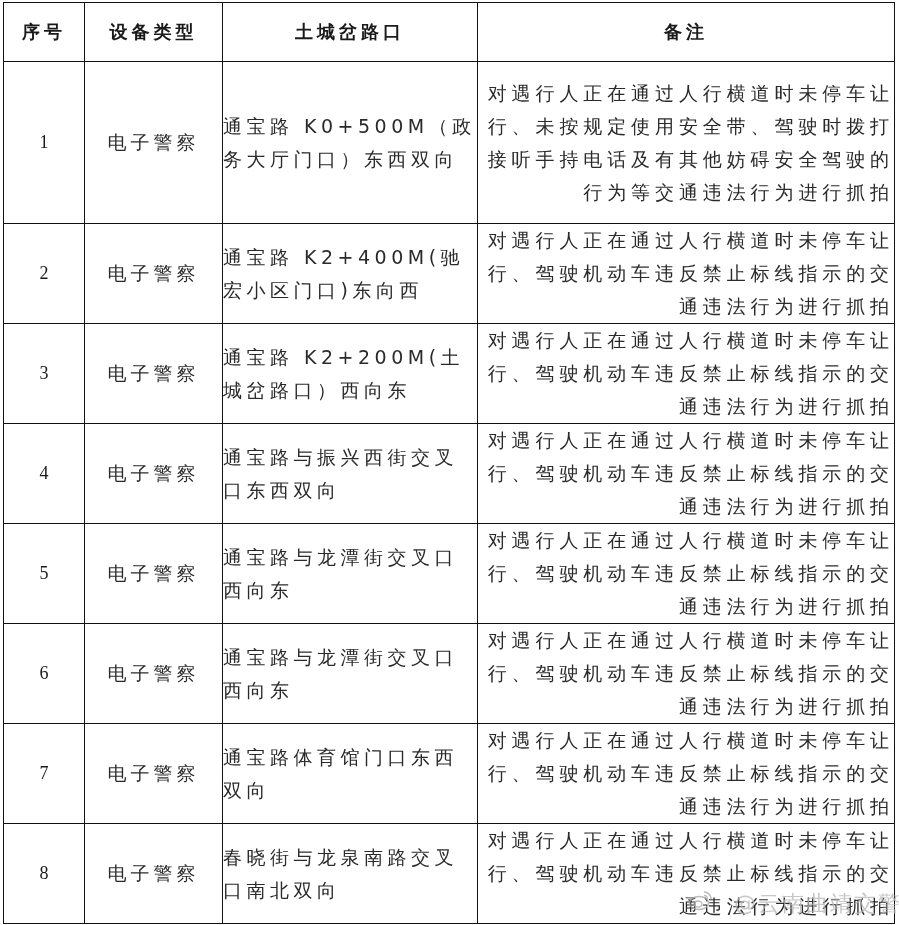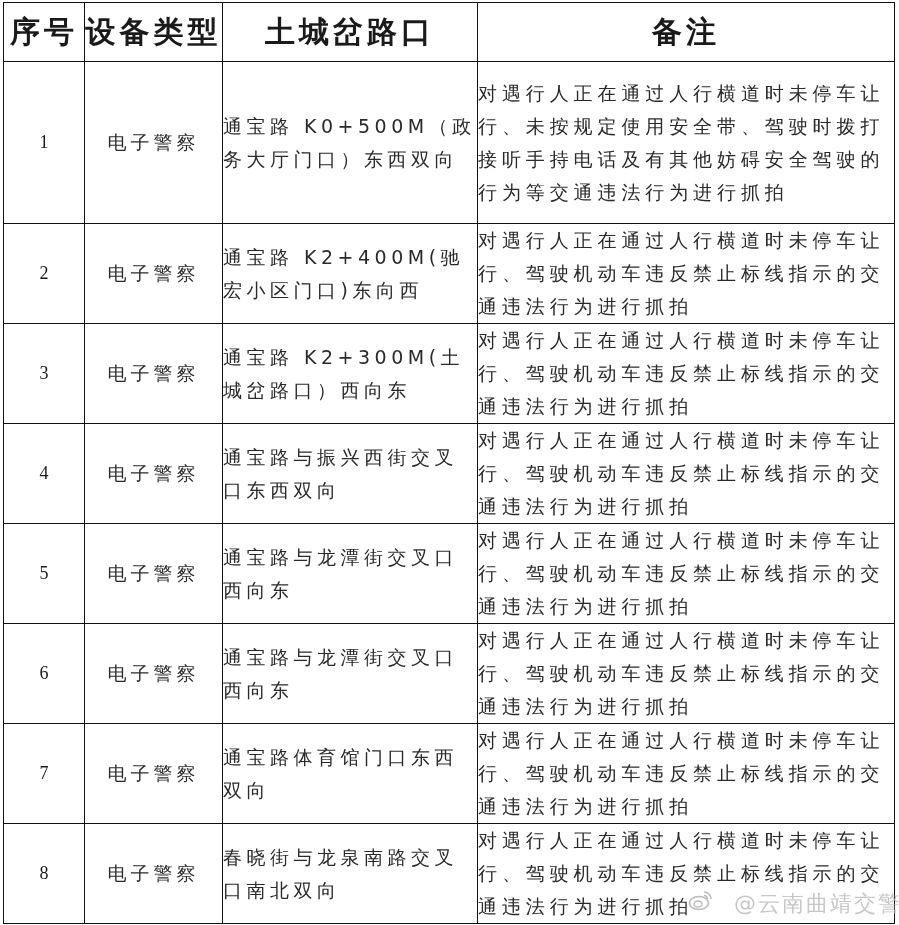--- a/index.html
+++ b/index.html
@@ -29,21 +29,21 @@
       vertical-align: middle;
     }
     col.c-seq { width: 81px; }
     col.c-type { width: 138px; }
     col.c-loc { width: 255px; }
     col.c-note { width: 417px; }
 
     thead th {
       height: 58px;
       font-weight: bold;
-      font-size: 30px;
+      font-size: 18px;
       letter-spacing: 4px;
       text-align: center;
       font-family: Liberation Serif, serif;
     }
     td.seq {
       text-align: center;
       font-size: 18px;
       font-family: "Liberation Serif", "DejaVu Serif", serif;
     }
     td.type {
@@ -64,21 +64,21 @@
       text-align: left;
       margin-left: 8px;
     }
     td.note {
       font-size: 19px;
       line-height: 33px;
       letter-spacing: 4.9px;
       padding: 0 6px 0 12px;
       font-family: "DejaVu Sans", "Liberation Sans", sans-serif;
       color: #2a2a2a;
-      text-align: left;
+      text-align: right;
       word-break: break-all;
     }
     tr.row-1 td { height: 161px; }
     tr.row-n td { height: 96px; }
 
     .watermark {
       position: absolute;
       left: 688px;
       top: 889px;
       font-size: 22px;
@@ -125,21 +125,21 @@
     </tr>
     <tr class="row-n">
       <td class="seq">2</td>
       <td class="type">电子警察</td>
       <td class="loc">通宝路 K2+400M(驰宏小区门口)东向西</td>
       <td class="note">对遇行人正在通过人行横道时未停车让行、驾驶机动车违反禁止标线指示的交通违法行为进行抓拍</td>
     </tr>
     <tr class="row-n">
       <td class="seq">3</td>
       <td class="type">电子警察</td>
-      <td class="loc">通宝路 K2+300M(土城岔路口）西向东</td>
+      <td class="loc">通宝路 K2+200M(土城岔路口）西向东</td>
       <td class="note">对遇行人正在通过人行横道时未停车让行、驾驶机动车违反禁止标线指示的交通违法行为进行抓拍</td>
     </tr>
     <tr class="row-n">
       <td class="seq">4</td>
       <td class="type">电子警察</td>
       <td class="loc">通宝路与振兴西街交叉口东西双向</td>
       <td class="note">对遇行人正在通过人行横道时未停车让行、驾驶机动车违反禁止标线指示的交通违法行为进行抓拍</td>
     </tr>
     <tr class="row-n">
       <td class="seq">5</td>

